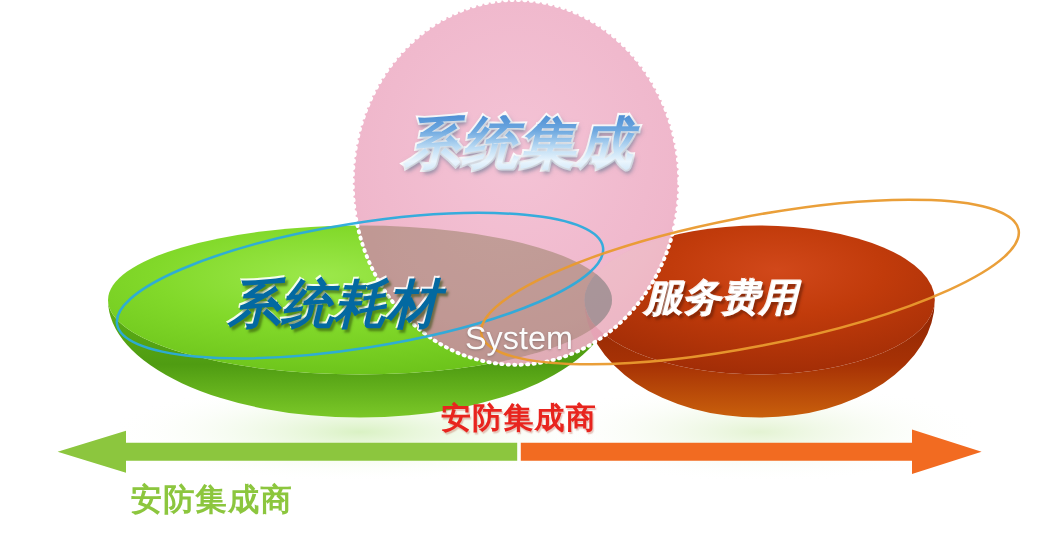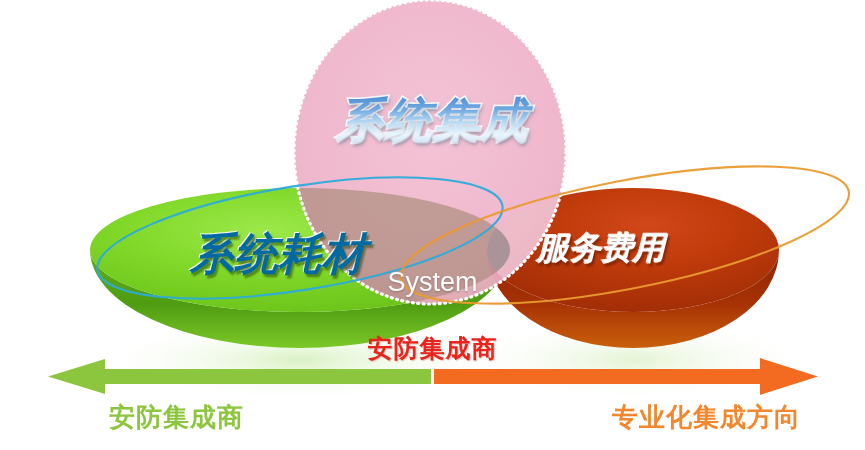--- a/index.html
+++ b/index.html
@@ -259,15 +259,14 @@
   <div class="lbl" id="lbl-green">系统耗材</div>
 
   <div class="lbl" id="lbl-red">服务费用</div>
 
   <div class="lbl" id="lbl-system">System</div>
 
   <div class="lbl" id="lbl-center-arrow">安防集成商</div>
 
   <div class="lbl" id="lbl-left">安防集成商</div>
 
-  <div class="lbl" id="lbl-right">专业化集成方向</div>
 
 </div>
 
 </body></html>

